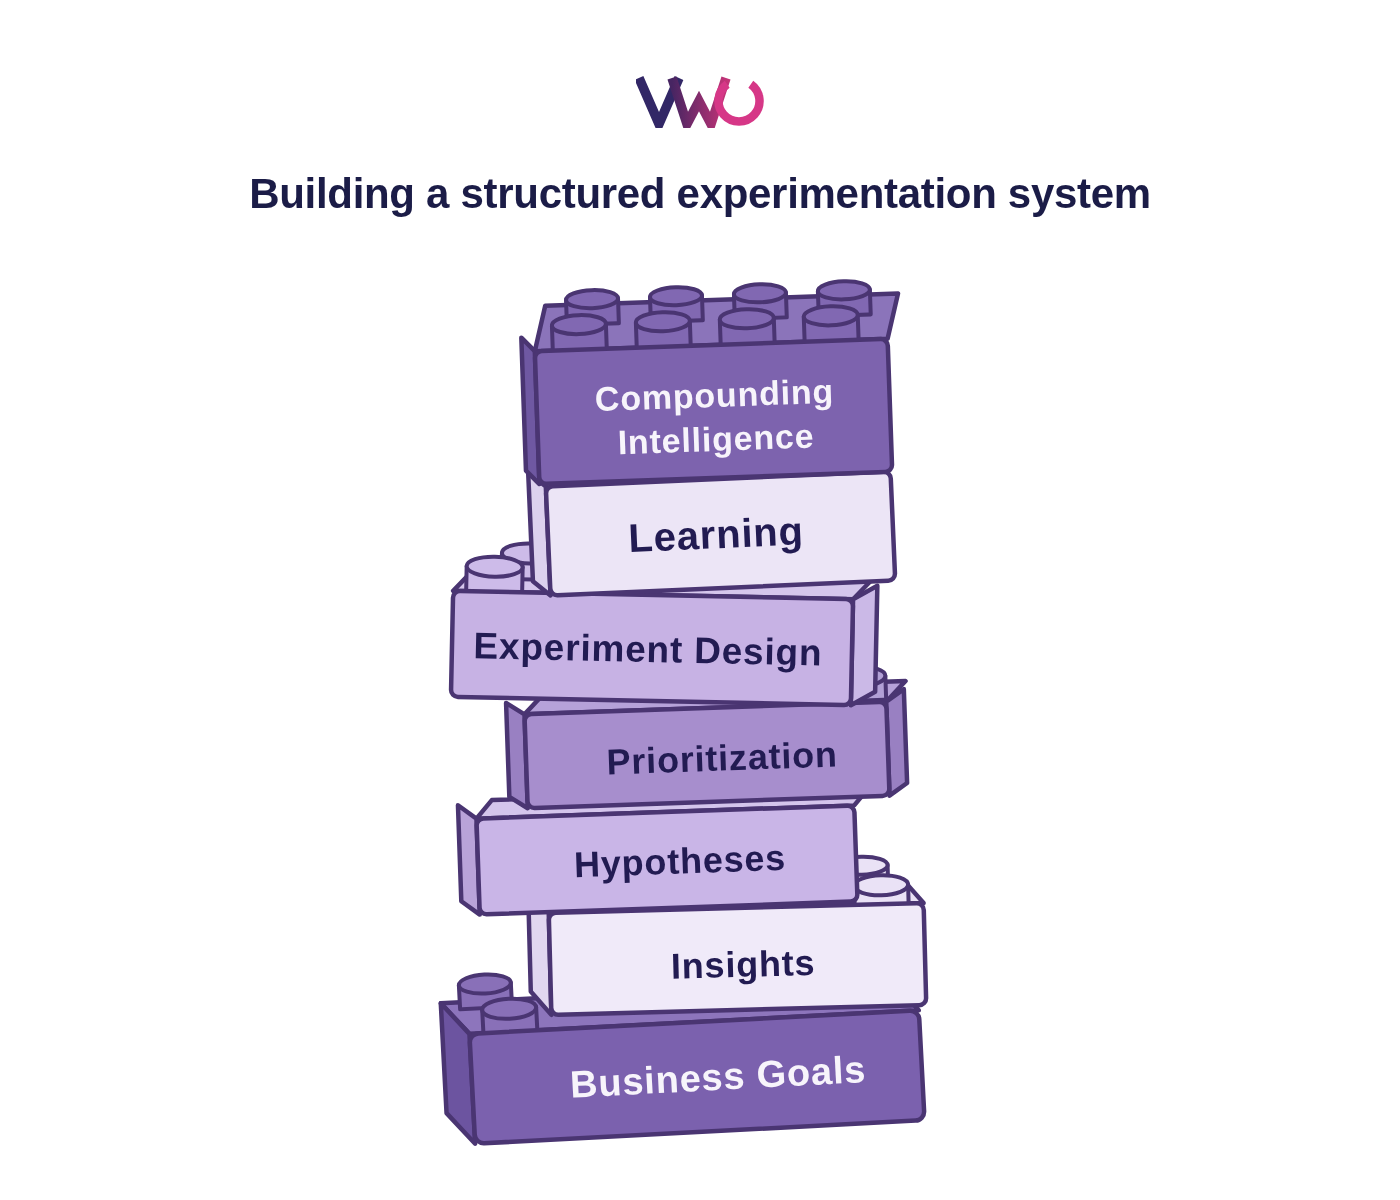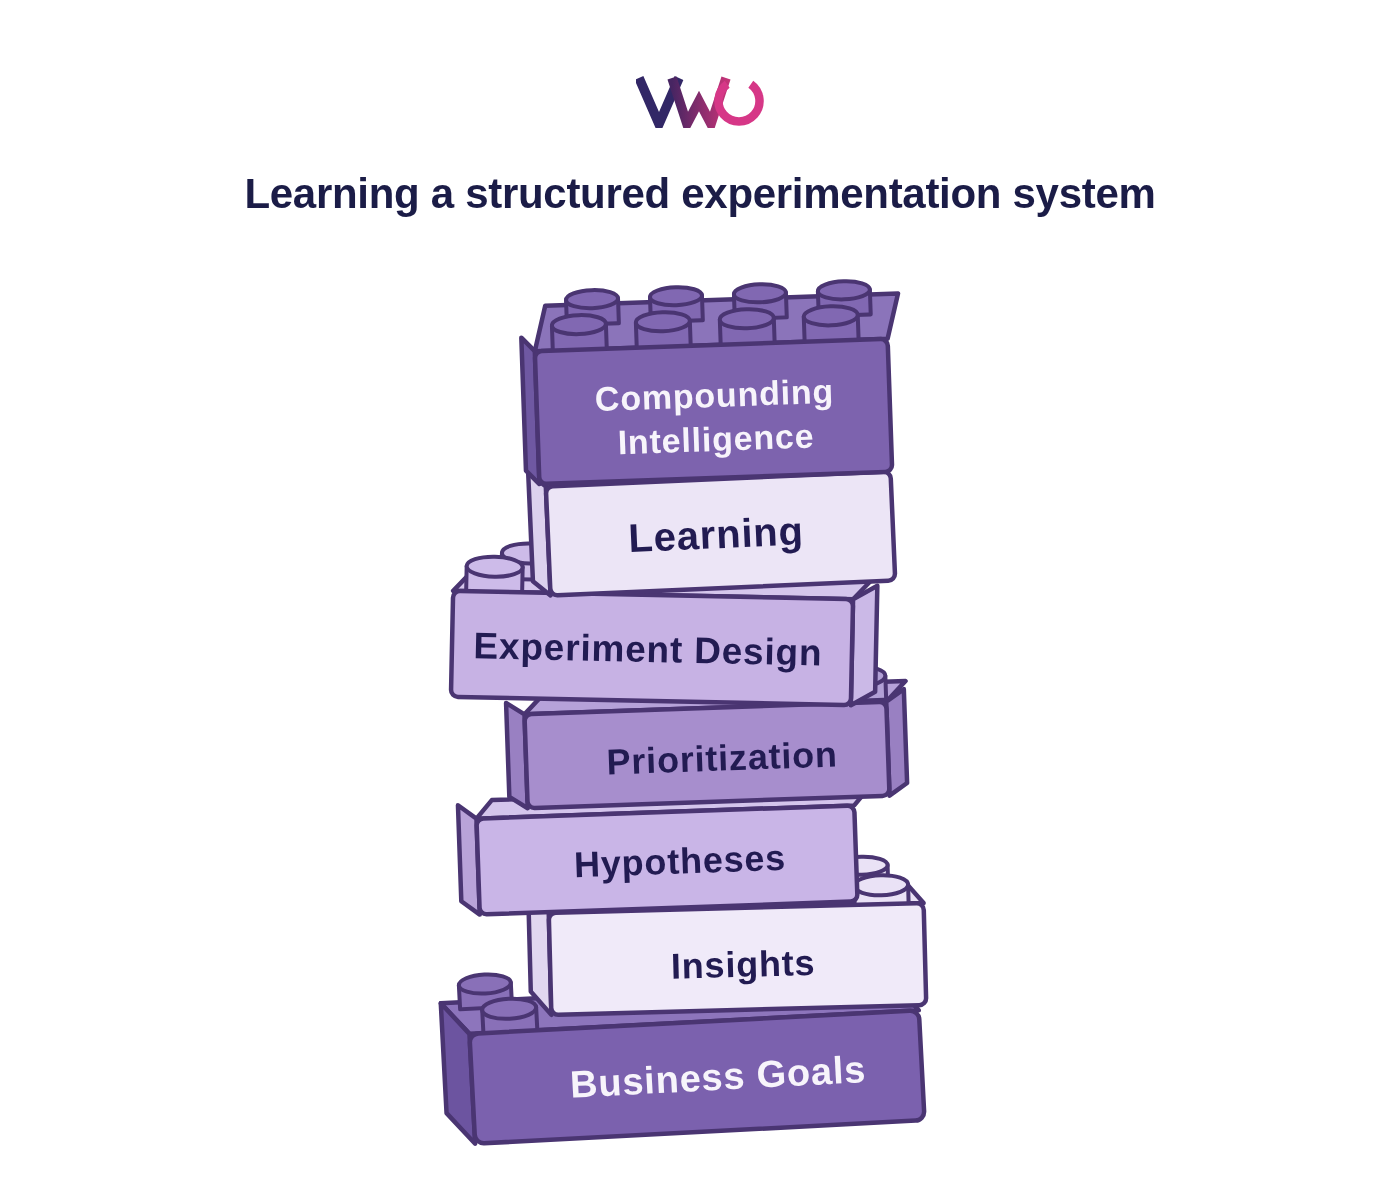--- a/index.html
+++ b/index.html
@@ -58,21 +58,21 @@
           <stop offset="0" stop-color="#472562"></stop>
           <stop offset="1" stop-color="#c23377"></stop>
         </linearGradient>
       </defs>
       <path d="M3 4 L23 50 L43 4" fill="none" stroke-width="9.5" stroke="#322766"></path>
       <path d="M36 4 L51 50 L63 27 L75 50 L90 4" fill="none" stroke-width="9.5" stroke="url(#wgrad)"></path>
       <path d="M114.8 10.2 A20.5 20.5 0 1 1 91.2 10.2" fill="none" stroke-width="8.5" stroke="#d63787"></path>
     </svg>
   </div>
 
-  <div class="title">Learning a structured experimentation system</div>
+  <div class="title">Building a structured experimentation system</div>
 
   <svg class="bricks-svg" width="1400" height="1200" viewBox="0 0 1400 1200">
 
     <g transform="rotate(-3 697 1077)">
       <path class="face" d="M472 1022 L922 1022 L895 990 L445 990 Z" fill="#8d75bc"></path>
       <path class="face" d="M472 1022 L472 1132 L445 1100 L445 990 Z" fill="#6c54a0"></path>
       <g fill="#8970b8">
         <rect class="stud-shape" x="464" y="973" width="52" height="24"></rect>
         <ellipse class="stud-shape" cx="490" cy="973" rx="26" ry="9.5"></ellipse>
         <rect class="stud-shape" x="486" y="999" width="54" height="26"></rect>

